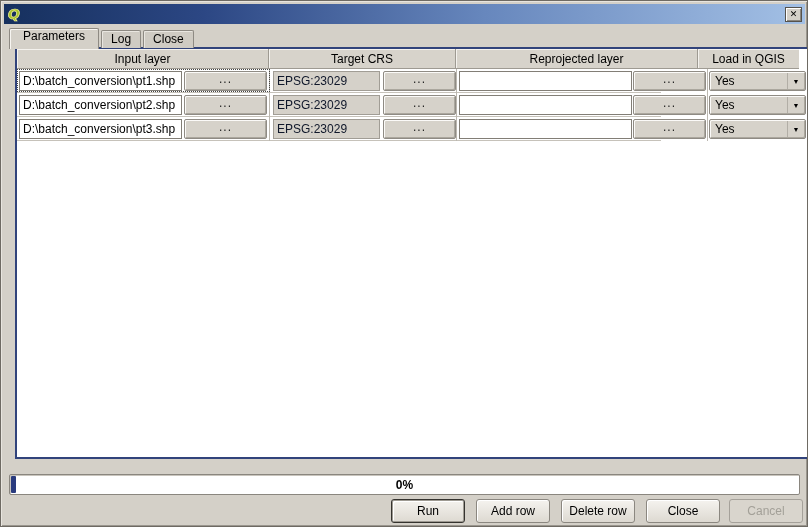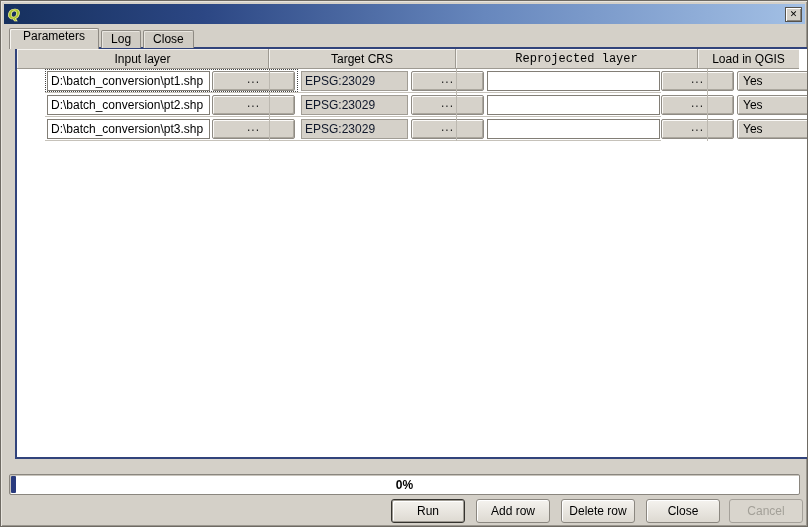--- a/index.html
+++ b/index.html
@@ -46,22 +46,22 @@
     position:absolute;left:14px;top:46px;width:795px;height:412px;
     background:#ffffff;border:2px solid #31437b;
   }
   .thead{position:absolute;left:0;top:0;width:791px;height:20px;display:flex;}
   .th{
     background:#d7d3cb;border-right:1px solid #9e9a92;border-bottom:1px solid #9e9a92;
     box-shadow:inset 1px 1px 0 #f4f2ee;
     display:flex;align-items:center;justify-content:center;font-size:12px;cursor:default;
   }
   .th:last-child{border-right:none;}
-  .th1{width:252px;} .th2{width:187px;} .th3{width:242px;font-family:Liberation Mono, monospace;} .th4{width:101px;}
-  .rows{position:absolute;left:0;top:20px;width:644px;padding-left:28px;}
+  .th1{width:252px;} .th2{width:187px;} .th3{width:242px;} .th4{width:101px;}
+  .rows{position:absolute;left:0;top:20px;width:644px;}
   .trow{position:relative;height:24px;border-bottom:1px solid #c6c2ba;background:#fff;}
   .vsep{position:absolute;top:20px;height:72px;width:1px;background:#bcb8b0;z-index:1;}
   .vs1{left:252px;} .vs2{left:439px;} .vs3{left:690px;}
   .ctl{position:absolute;top:2px;height:20px;font-size:12px;}
   .tf{
     border:1px solid #827e76;background:#fff;padding:1px 3px;
     font-family:"Liberation Sans","DejaVu Sans",sans-serif;font-size:12px;color:#000;outline:none;
   }
   .tf:disabled,.tf.disabled{background:#d5d1c9;color:#0f172a;border:1px solid #a19d95;}
   .c-in1{left:2px;width:163px;}

